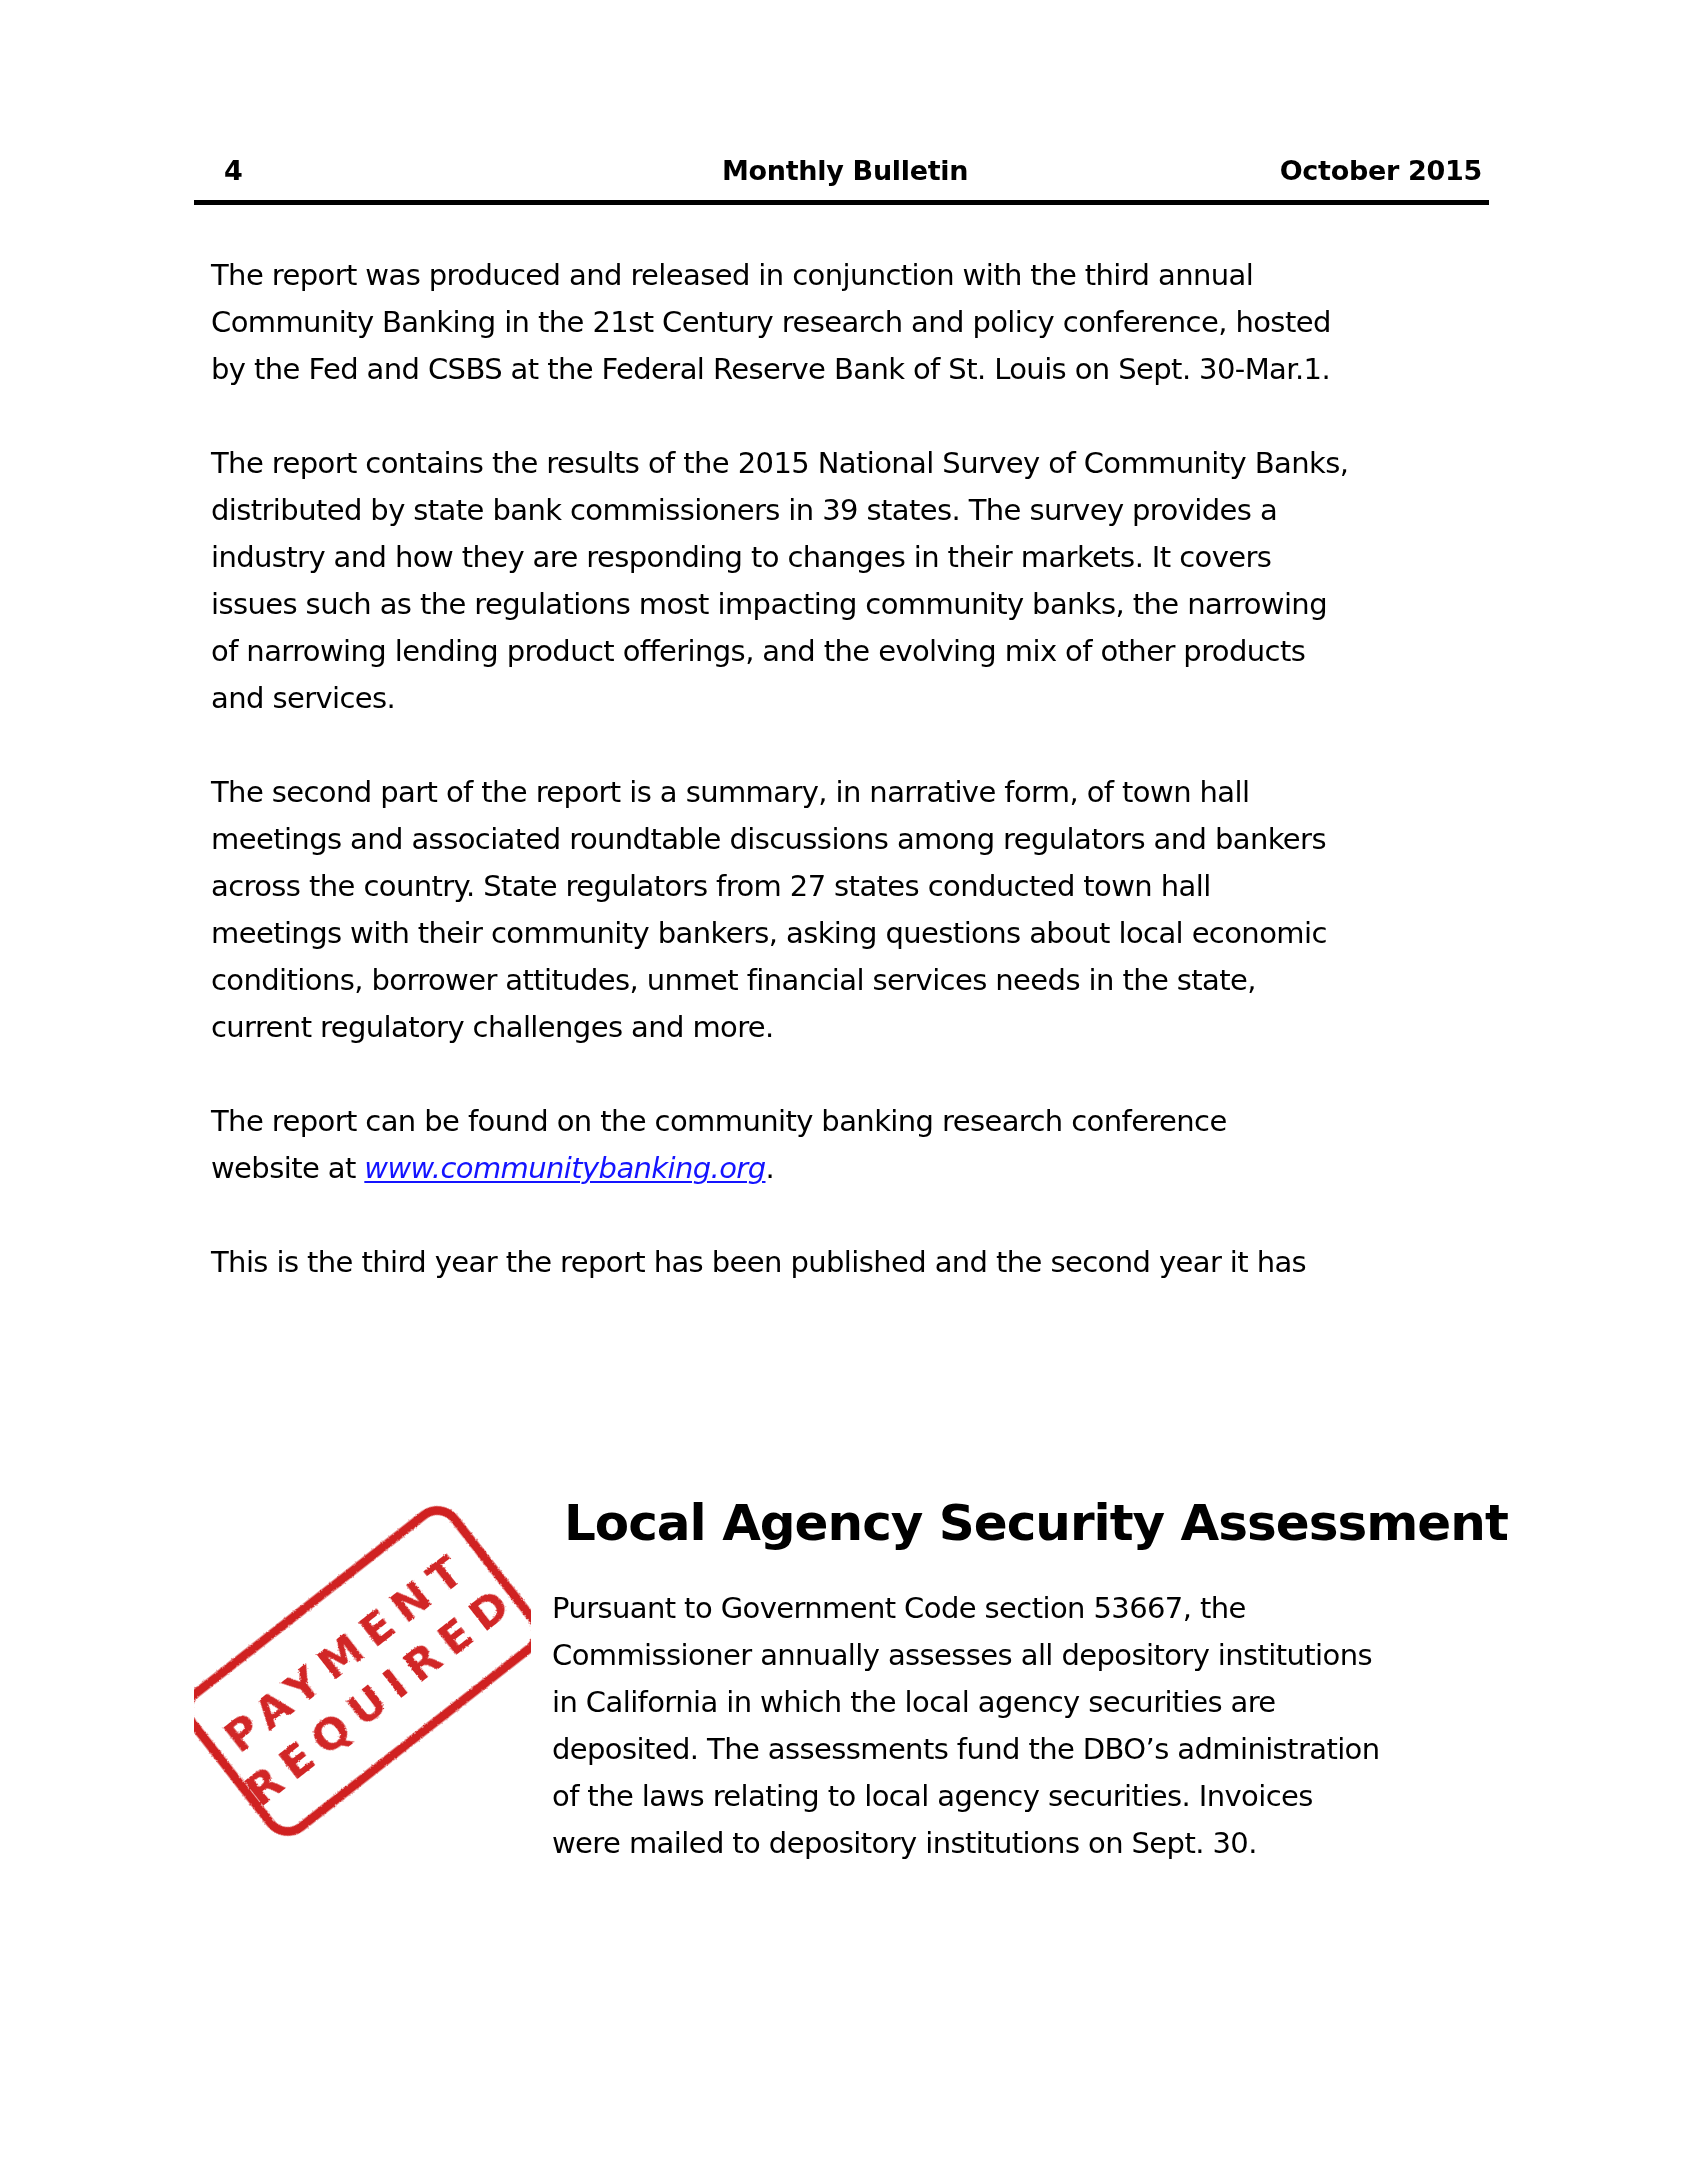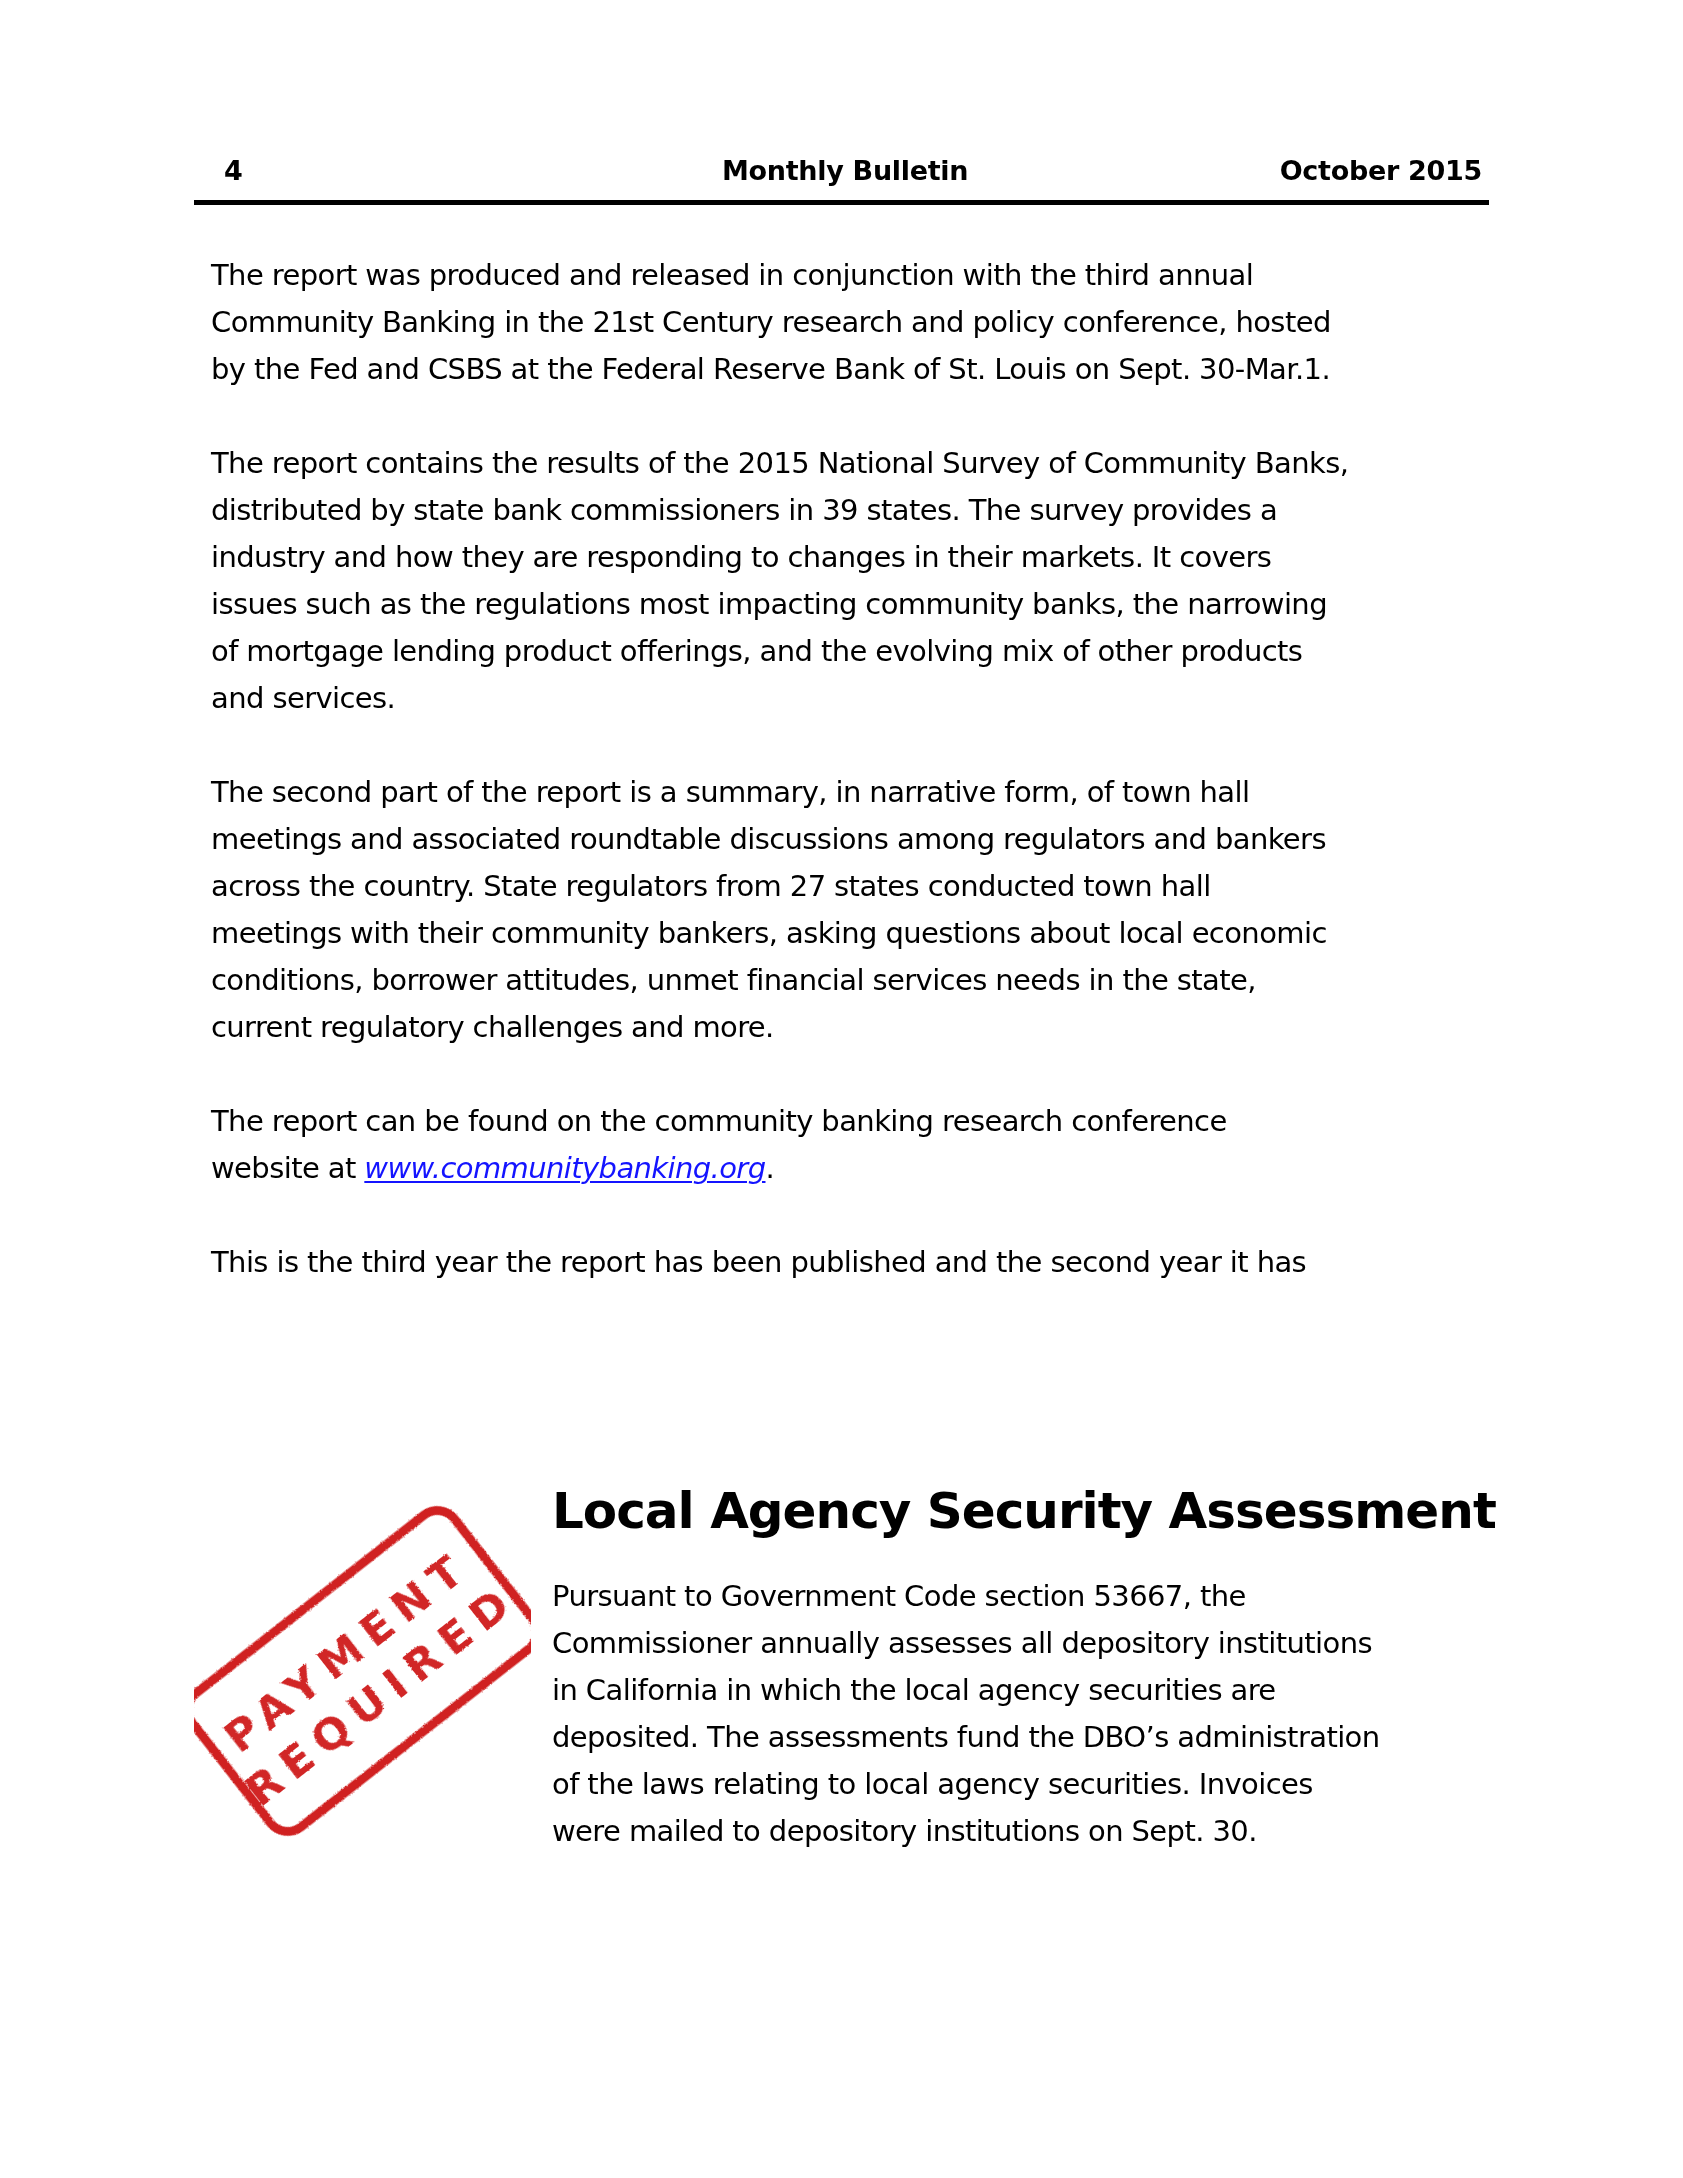--- a/index.html
+++ b/index.html
@@ -73,21 +73,21 @@
       width: 337px;
       height: 348px;
     }
     .section {
       position: absolute;
       left: 552px;
       top: 1477px;
       width: 950px;
     }
     .section-title {
-      margin: 0;
+      margin: 12px;
       font-family: "DejaVu Sans", sans-serif;
       font-weight: bold;
       font-size: 50px;
       line-height: 69px;
       letter-spacing: -1px;
       white-space: nowrap;
     }
     .section-body {
       margin-top: 27px;
       font-size: 29px;
@@ -111,21 +111,21 @@
   <p class="para">
     <span class="line">The report was produced and released in conjunction with the third annual</span>
     <span class="line">Community Banking in the 21st Century research and policy conference, hosted</span>
     <span class="line">by the Fed and CSBS at the Federal Reserve Bank of St. Louis on Sept. 30-Mar.1.</span>
   </p>
   <p class="para">
     <span class="line">The report contains the results of the 2015 National Survey of Community Banks,</span>
     <span class="line">distributed by state bank commissioners in 39 states.  The survey provides a</span>
     <span class="line">industry and how they are responding to changes in their markets.  It covers</span>
     <span class="line">issues such as the regulations most impacting community banks, the narrowing</span>
-    <span class="line">of mortgage lending product offerings, and the evolving mix of other products</span>
+    <span class="line">of narrowing lending product offerings, and the evolving mix of other products</span>
     <span class="line">and services.</span>
   </p>
   <p class="para">
     <span class="line">The second part of the report is a summary, in narrative form, of town hall</span>
     <span class="line">meetings and associated roundtable discussions among regulators and bankers</span>
     <span class="line">across the country.  State regulators from 27 states conducted town hall</span>
     <span class="line">meetings with their community bankers, asking questions about local economic</span>
     <span class="line">conditions, borrower attitudes, unmet financial services needs in the state,</span>
     <span class="line">current regulatory challenges and more.</span>
   </p>

